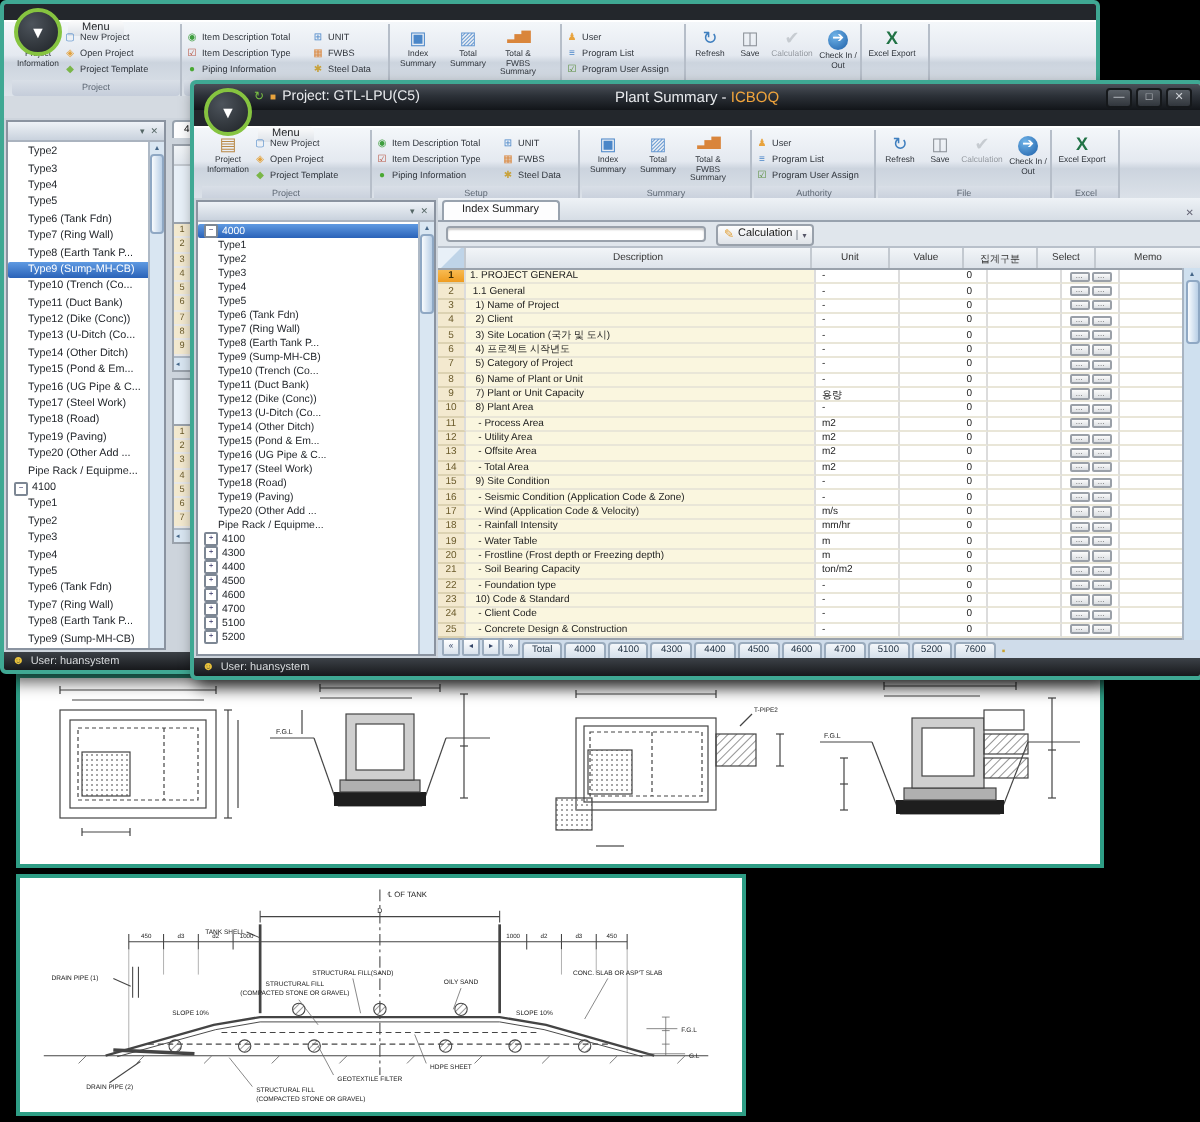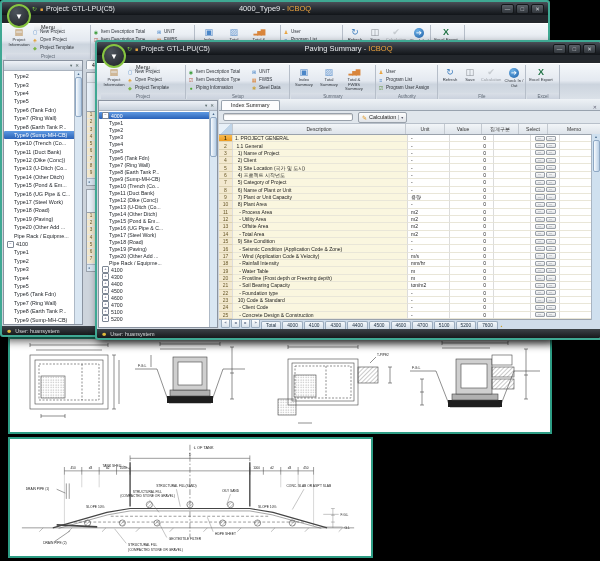--- a/index.html
+++ b/index.html
@@ -135,35 +135,20 @@
   .draw-panel{position:absolute;background:#fff;border:2px solid #2e9d85;z-index:0;}
   #panel-strip{left:8px;top:337px;width:540px;height:93px;}
   #panel-tank{left:8px;top:437px;width:361px;height:117px;}
   svg text{font-family:"Liberation Sans",sans-serif;fill:#222;}
 </style>
 </head>
 <body>
 
 <div class="window" id="back-window">
   <div class="orb">▼</div>
-  <div class="titlebar">
-    <div class="title-center">
-      <span>4000_Type9 - </span><span class="icbq">ICBOQ</span>
-    </div>
-    <div class="title-left">
-      <span class="tb-ico tb-sync">↻</span>
-      <span class="tb-ico tb-folder">■</span>
-      <span>Project: GTL-LPU(C5)</span>
-    </div>
-    <div class="controls">
-      <span class="ctrl">—</span>
-      <span class="ctrl">□</span>
-      <span class="ctrl">✕</span>
-    </div>
-  </div>
   <div class="menurow">
     <span class="menutab">Menu</span>
   </div>
   <div id="back-ribbon-slot">
       <div class="ribbon">
     <div class="rgroup g-project">
       <div class="ricons">
         <div class="bigbtn">
           <span class="bicon" style="color:#b98a4a">▤</span>
           <span>Project Information</span>
@@ -615,21 +600,21 @@
   <div class="statusbar">
     <span class="user-ico">☻</span>
     <span>User: huansystem</span>
   </div>
 </div>
 
 <div class="window" id="front-window">
   <div class="orb">▼</div>
   <div class="titlebar">
     <div class="title-center">
-      <span>Paving Summary - </span><span class="icbq">ICBOQ</span>
+      <span>Plant Summary - </span><span class="icbq">ICBOQ</span>
     </div>
     <div class="title-left">
       <span class="tb-ico tb-sync">↻</span>
       <span class="tb-ico tb-folder">■</span>
       <span>Project: GTL-LPU(C5)</span>
     </div>
     <div class="controls">
       <span class="ctrl">—</span>
       <span class="ctrl">□</span>
       <span class="ctrl">✕</span>

